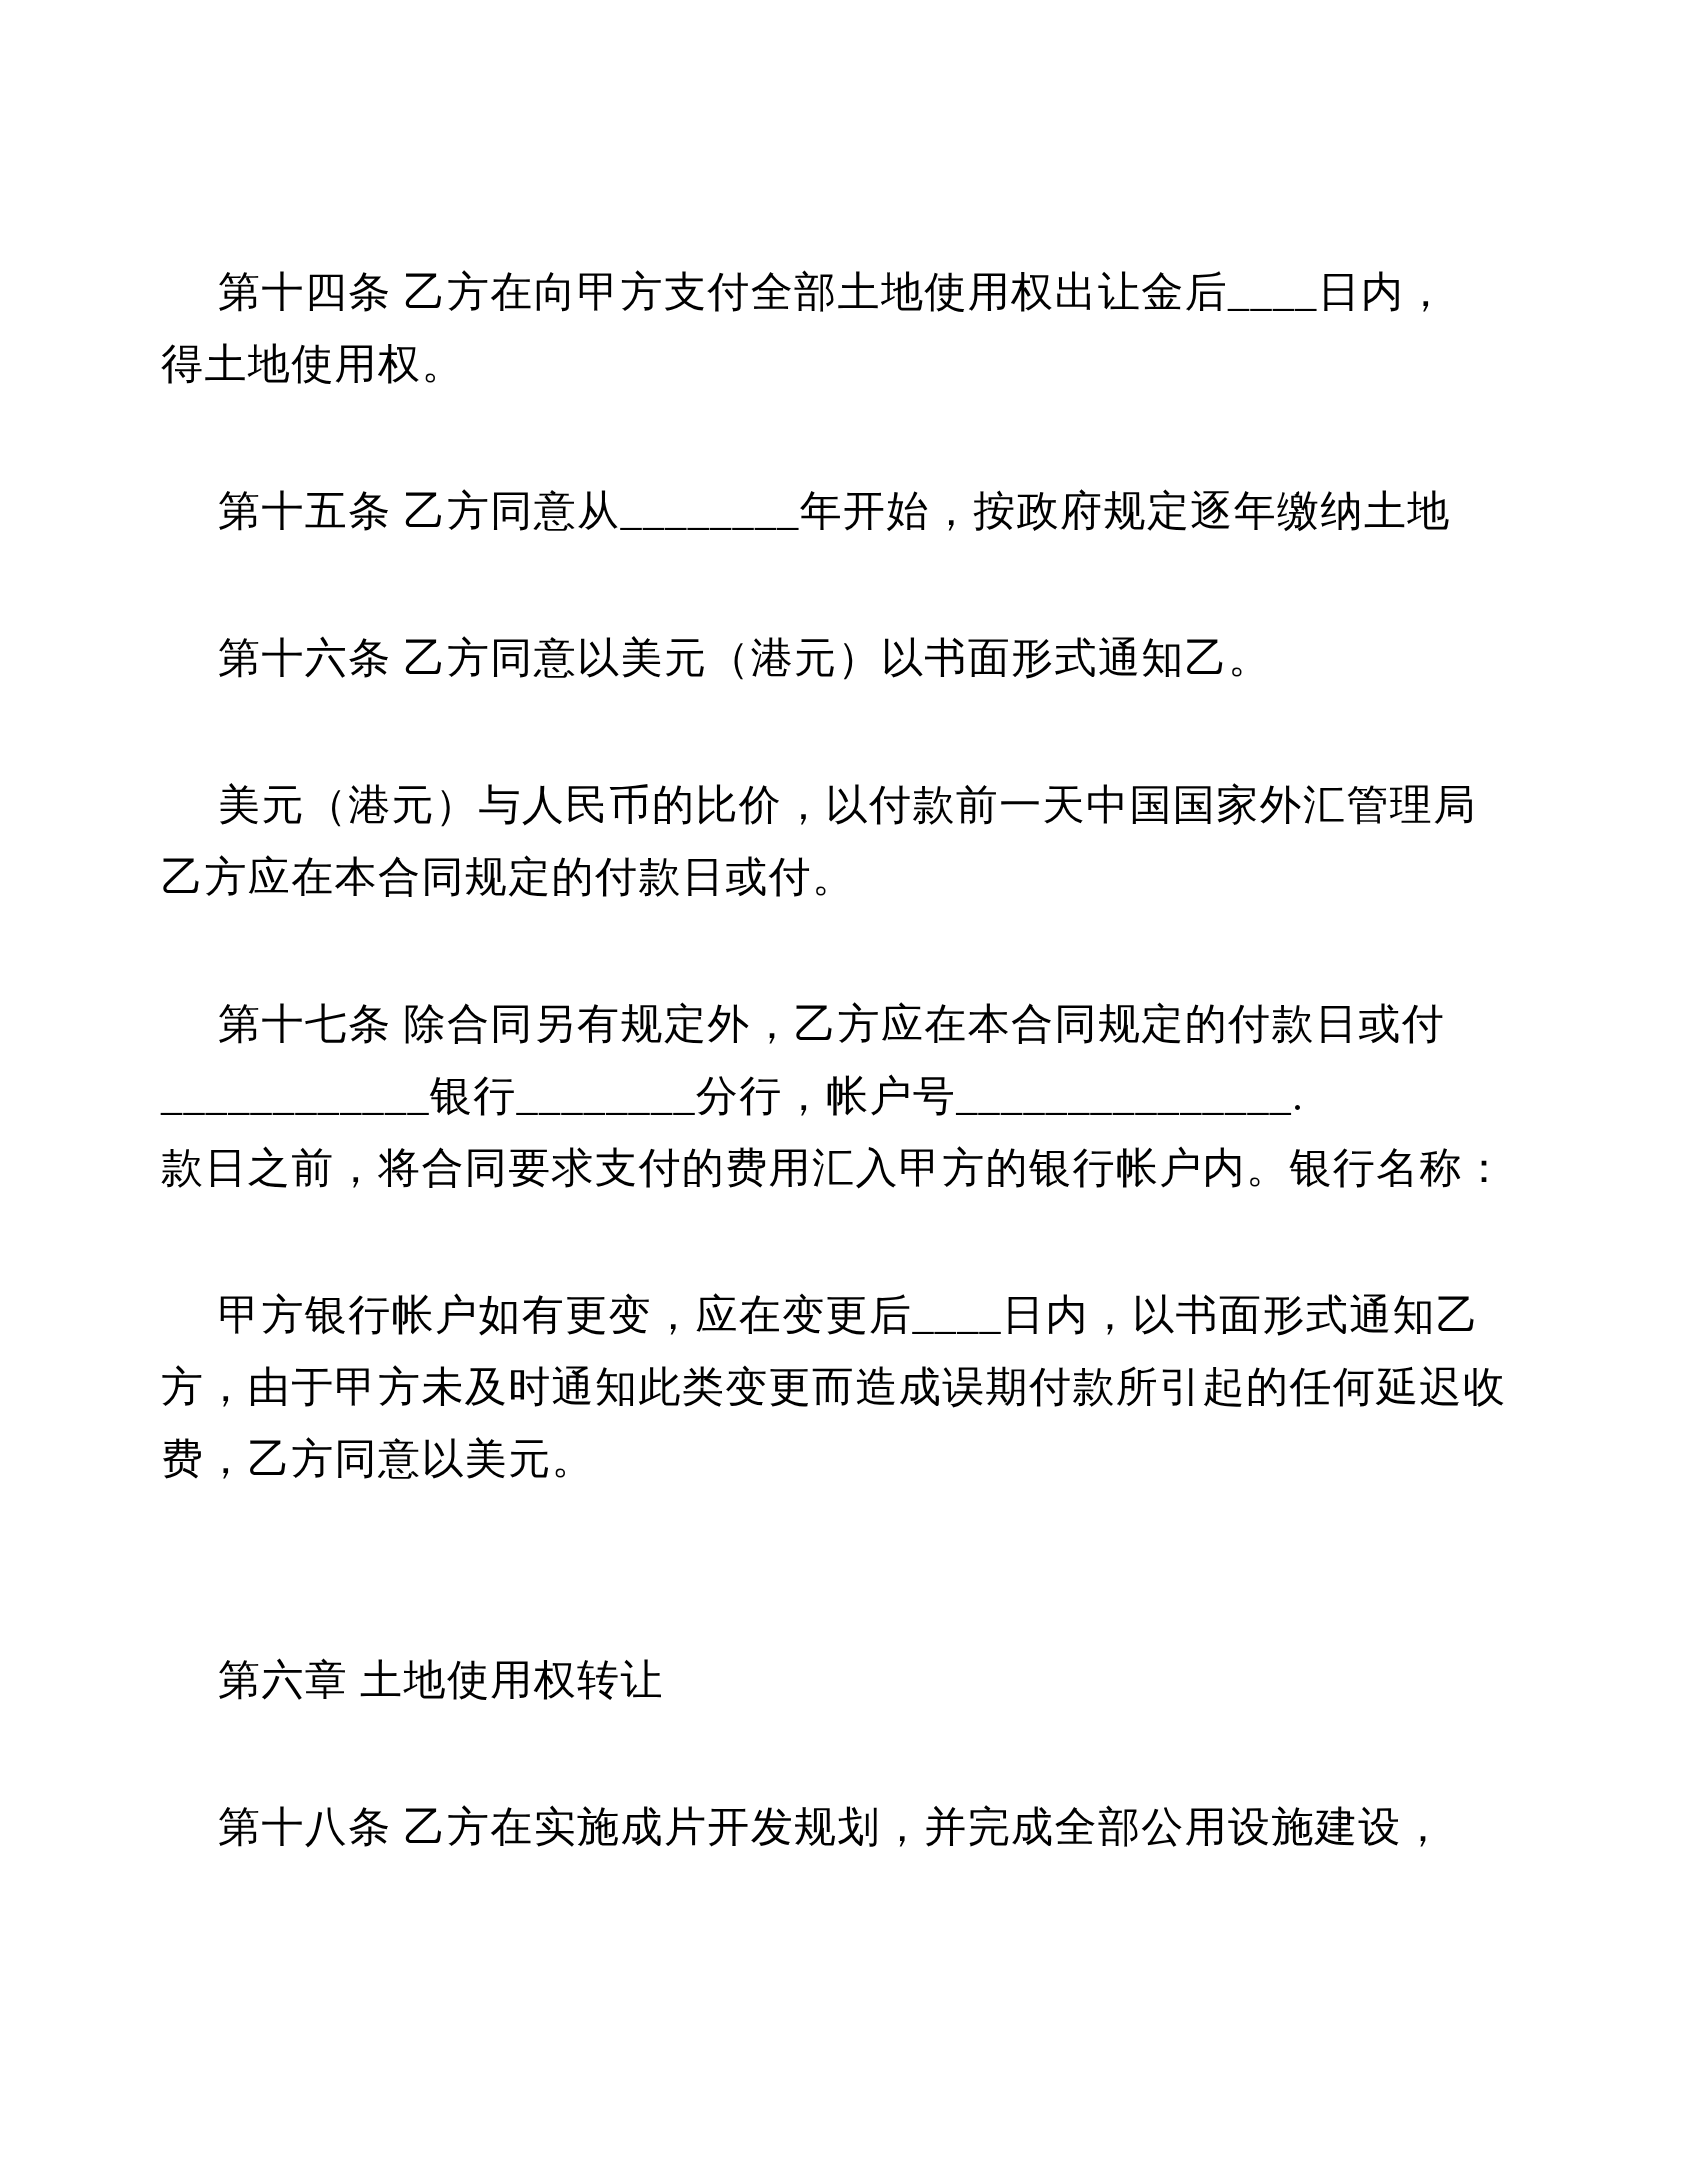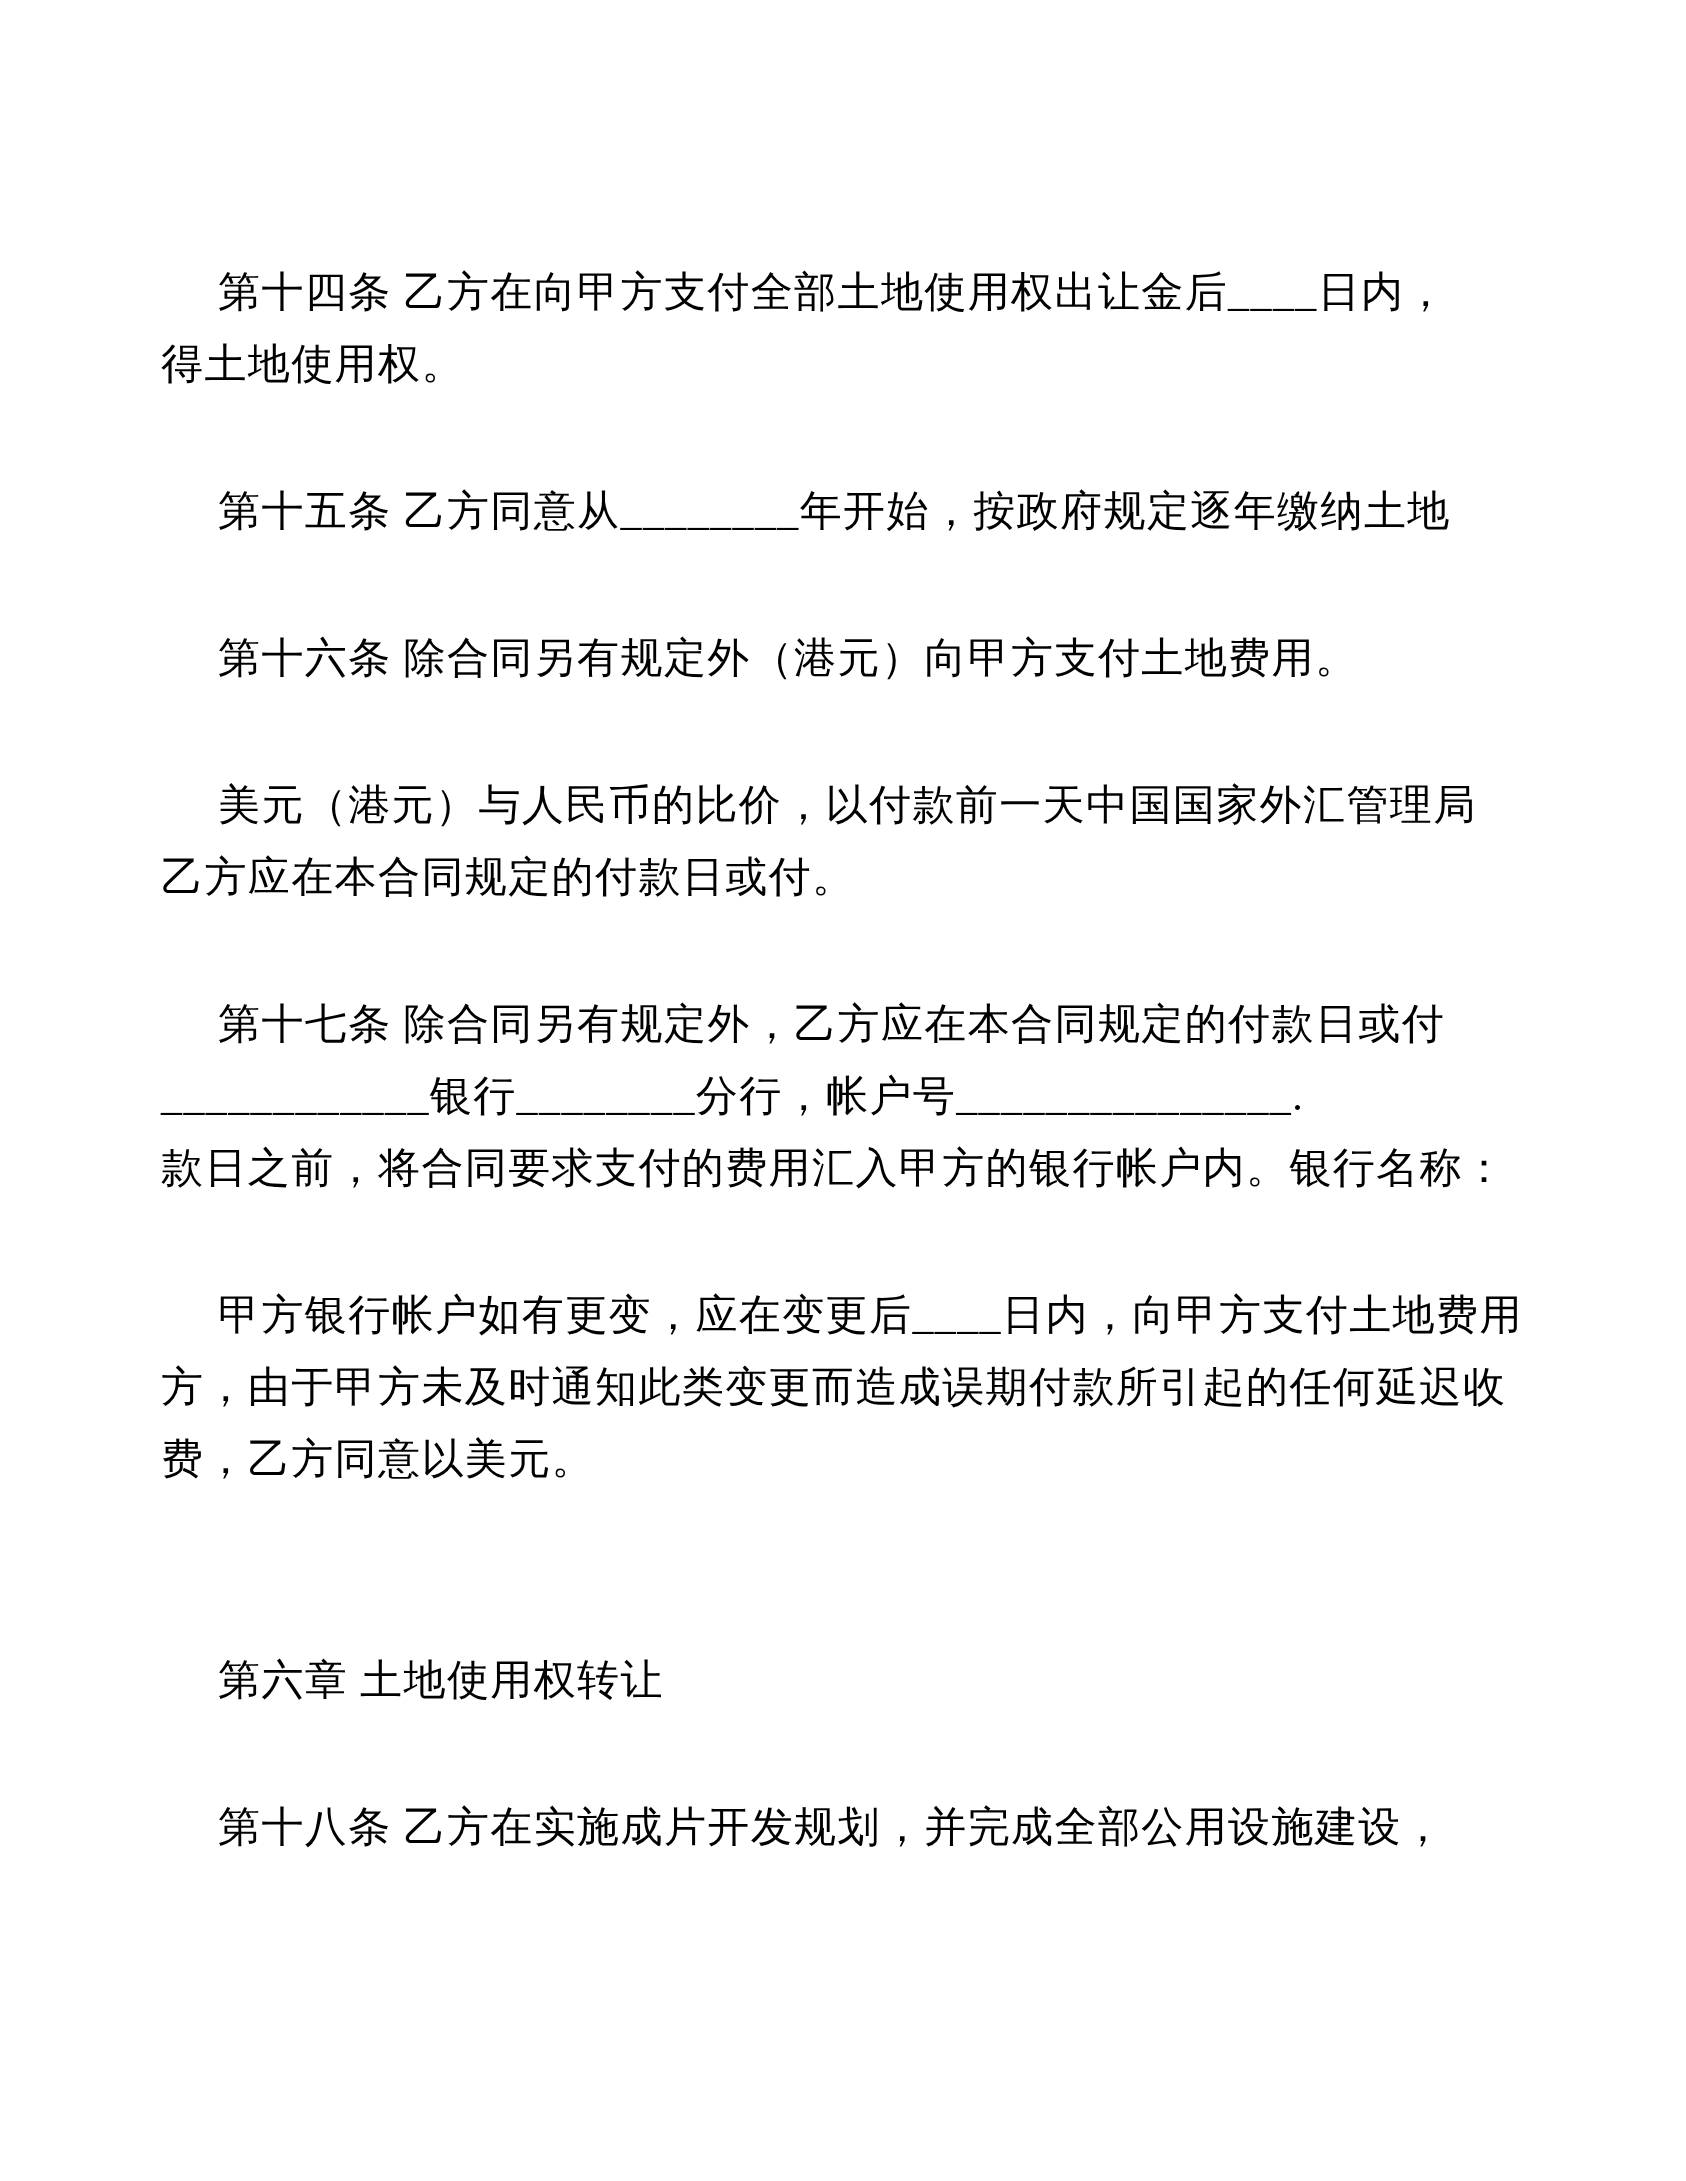--- a/index.html
+++ b/index.html
@@ -49,33 +49,33 @@
 <div class="page">
   <main class="content">
       <div class="paragraph">
         <div class="line first-line">第十四条  乙方在向甲方支付全部土地使用权出让金后____日内，</div>
         <div class="line">得土地使用权。</div>
       </div>
       <div class="paragraph">
         <div class="line first-line">第十五条  乙方同意从________年开始，按政府规定逐年缴纳土地</div>
       </div>
       <div class="paragraph">
-        <div class="line first-line">第十六条  除合同另有规定外（港元）向甲方支付土地费用。</div>
+        <div class="line first-line">第十六条  乙方同意以美元（港元）以书面形式通知乙。</div>
       </div>
       <div class="paragraph">
         <div class="line first-line">美元（港元）与人民币的比价，以付款前一天中国国家外汇管理局</div>
         <div class="line">乙方应在本合同规定的付款日或付。</div>
       </div>
       <div class="paragraph">
         <div class="line first-line">第十七条  除合同另有规定外，乙方应在本合同规定的付款日或付</div>
         <div class="line">____________银行________分行，帐户号_______________.</div>
         <div class="line">款日之前，将合同要求支付的费用汇入甲方的银行帐户内。银行名称：</div>
       </div>
       <div class="paragraph">
-        <div class="line first-line">甲方银行帐户如有更变，应在变更后____日内，向甲方支付土地费用</div>
+        <div class="line first-line">甲方银行帐户如有更变，应在变更后____日内，以书面形式通知乙</div>
         <div class="line">方，由于甲方未及时通知此类变更而造成误期付款所引起的任何延迟收</div>
         <div class="line">费，乙方同意以美元。</div>
       </div>
       <div class="paragraph chapter">
         <div class="line first-line">第六章  土地使用权转让</div>
       </div>
       <div class="paragraph">
         <div class="line first-line">第十八条  乙方在实施成片开发规划，并完成全部公用设施建设，</div>
       </div>
     </main>

